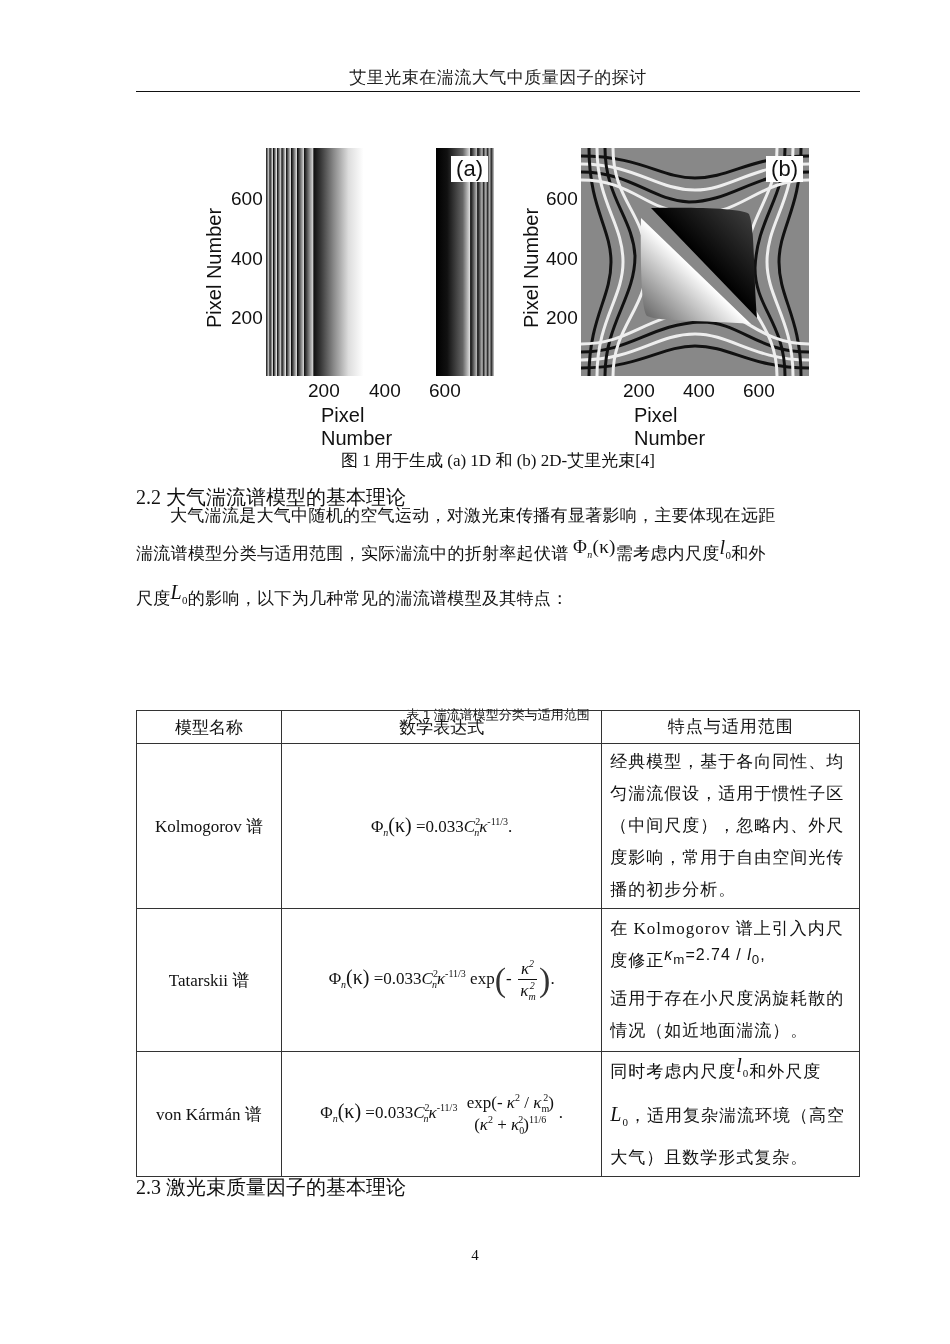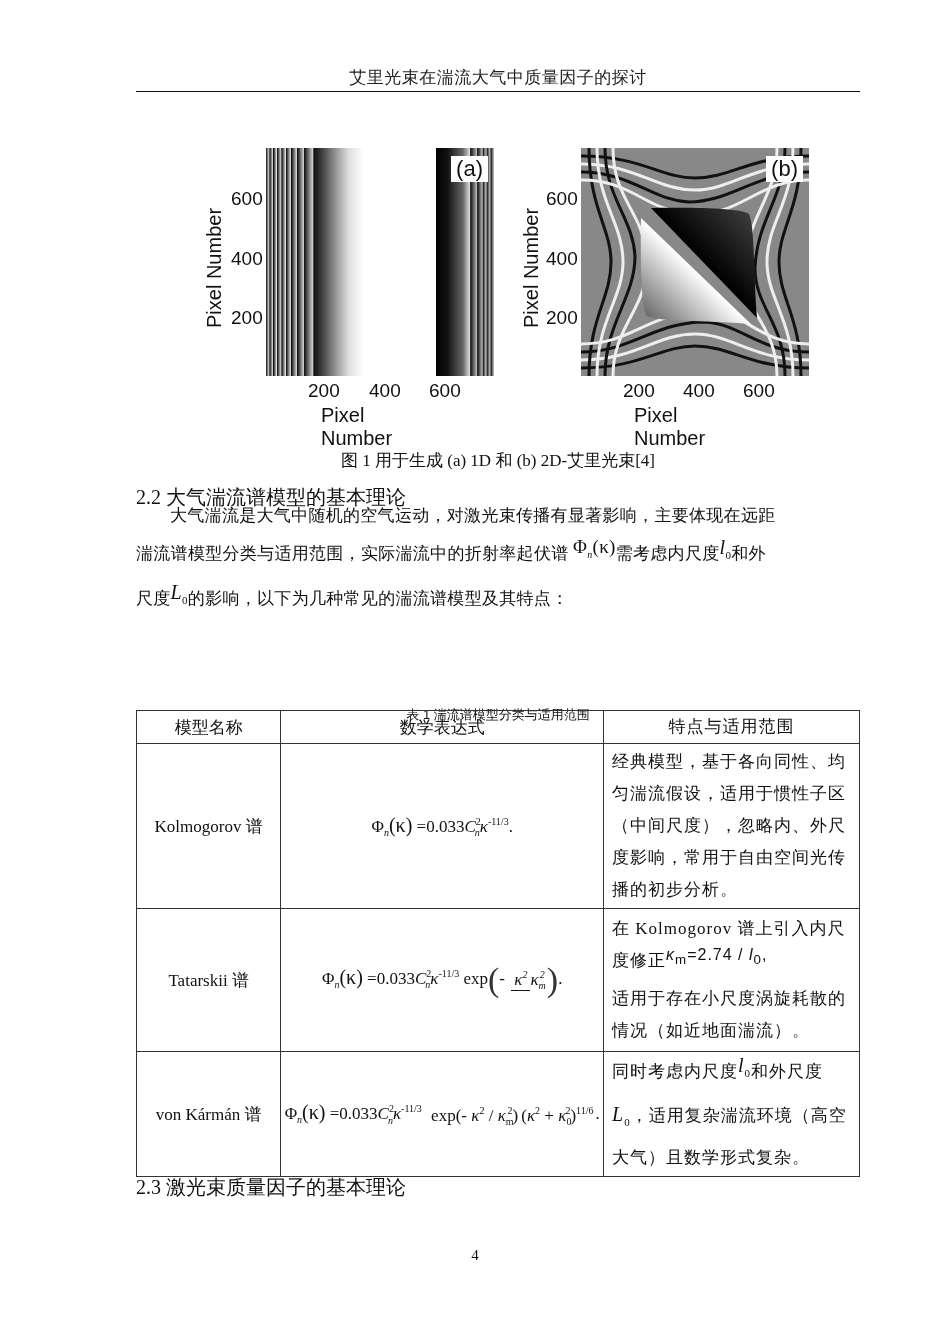--- a/index.html
+++ b/index.html
@@ -27,21 +27,21 @@
   .tcap { position:absolute; left:136px; top:679px; width:724px; text-align:center; font-size:13px;
           font-family:"Liberation Sans","DejaVu Sans",sans-serif;margin-top:27px; }
   table.models { position:absolute; left:136px; top:710px; width:724px; border-collapse:collapse; font-size:17px; }
   table.models td, table.models th { border:1px solid #333; padding:0; }
   table.models th { height:30px; font-family:"Liberation Sans","DejaVu Sans",sans-serif; font-weight:normal; font-size:17px; text-align:center; }
   .c1 { width:146px; text-align:center; }
   .c2 { width:322px; text-align:center; }
   .c3 { width:254px; text-align:left; padding-left:8px !important; line-height:32px; letter-spacing:1px; }
   .formula { font-size:17px; white-space:nowrap; }
   .formula sub, .formula sup { font-size:10px; }
-  .frac { display:inline-flex; flex-direction:row; align-items:center; vertical-align:middle; margin:0 2px; }
+  .frac { display:inline-flex; flex-direction:column; align-items:center; vertical-align:middle; margin:0 2px; }
   .frac .num { border-bottom:1px solid #111; padding:0 3px; }
   .paren-big { font-size:34px; font-weight:100; vertical-align:middle; color:#333; }
   .pagenum { position:absolute; left:0; top:1247px; width:950px; text-align:center; font-size:15px; }
 </style>
 </head>
 <body>
 
 <div class="header">艾里光束在湍流大气中质量因子的探讨</div>
 <div class="header-rule"></div>
 

